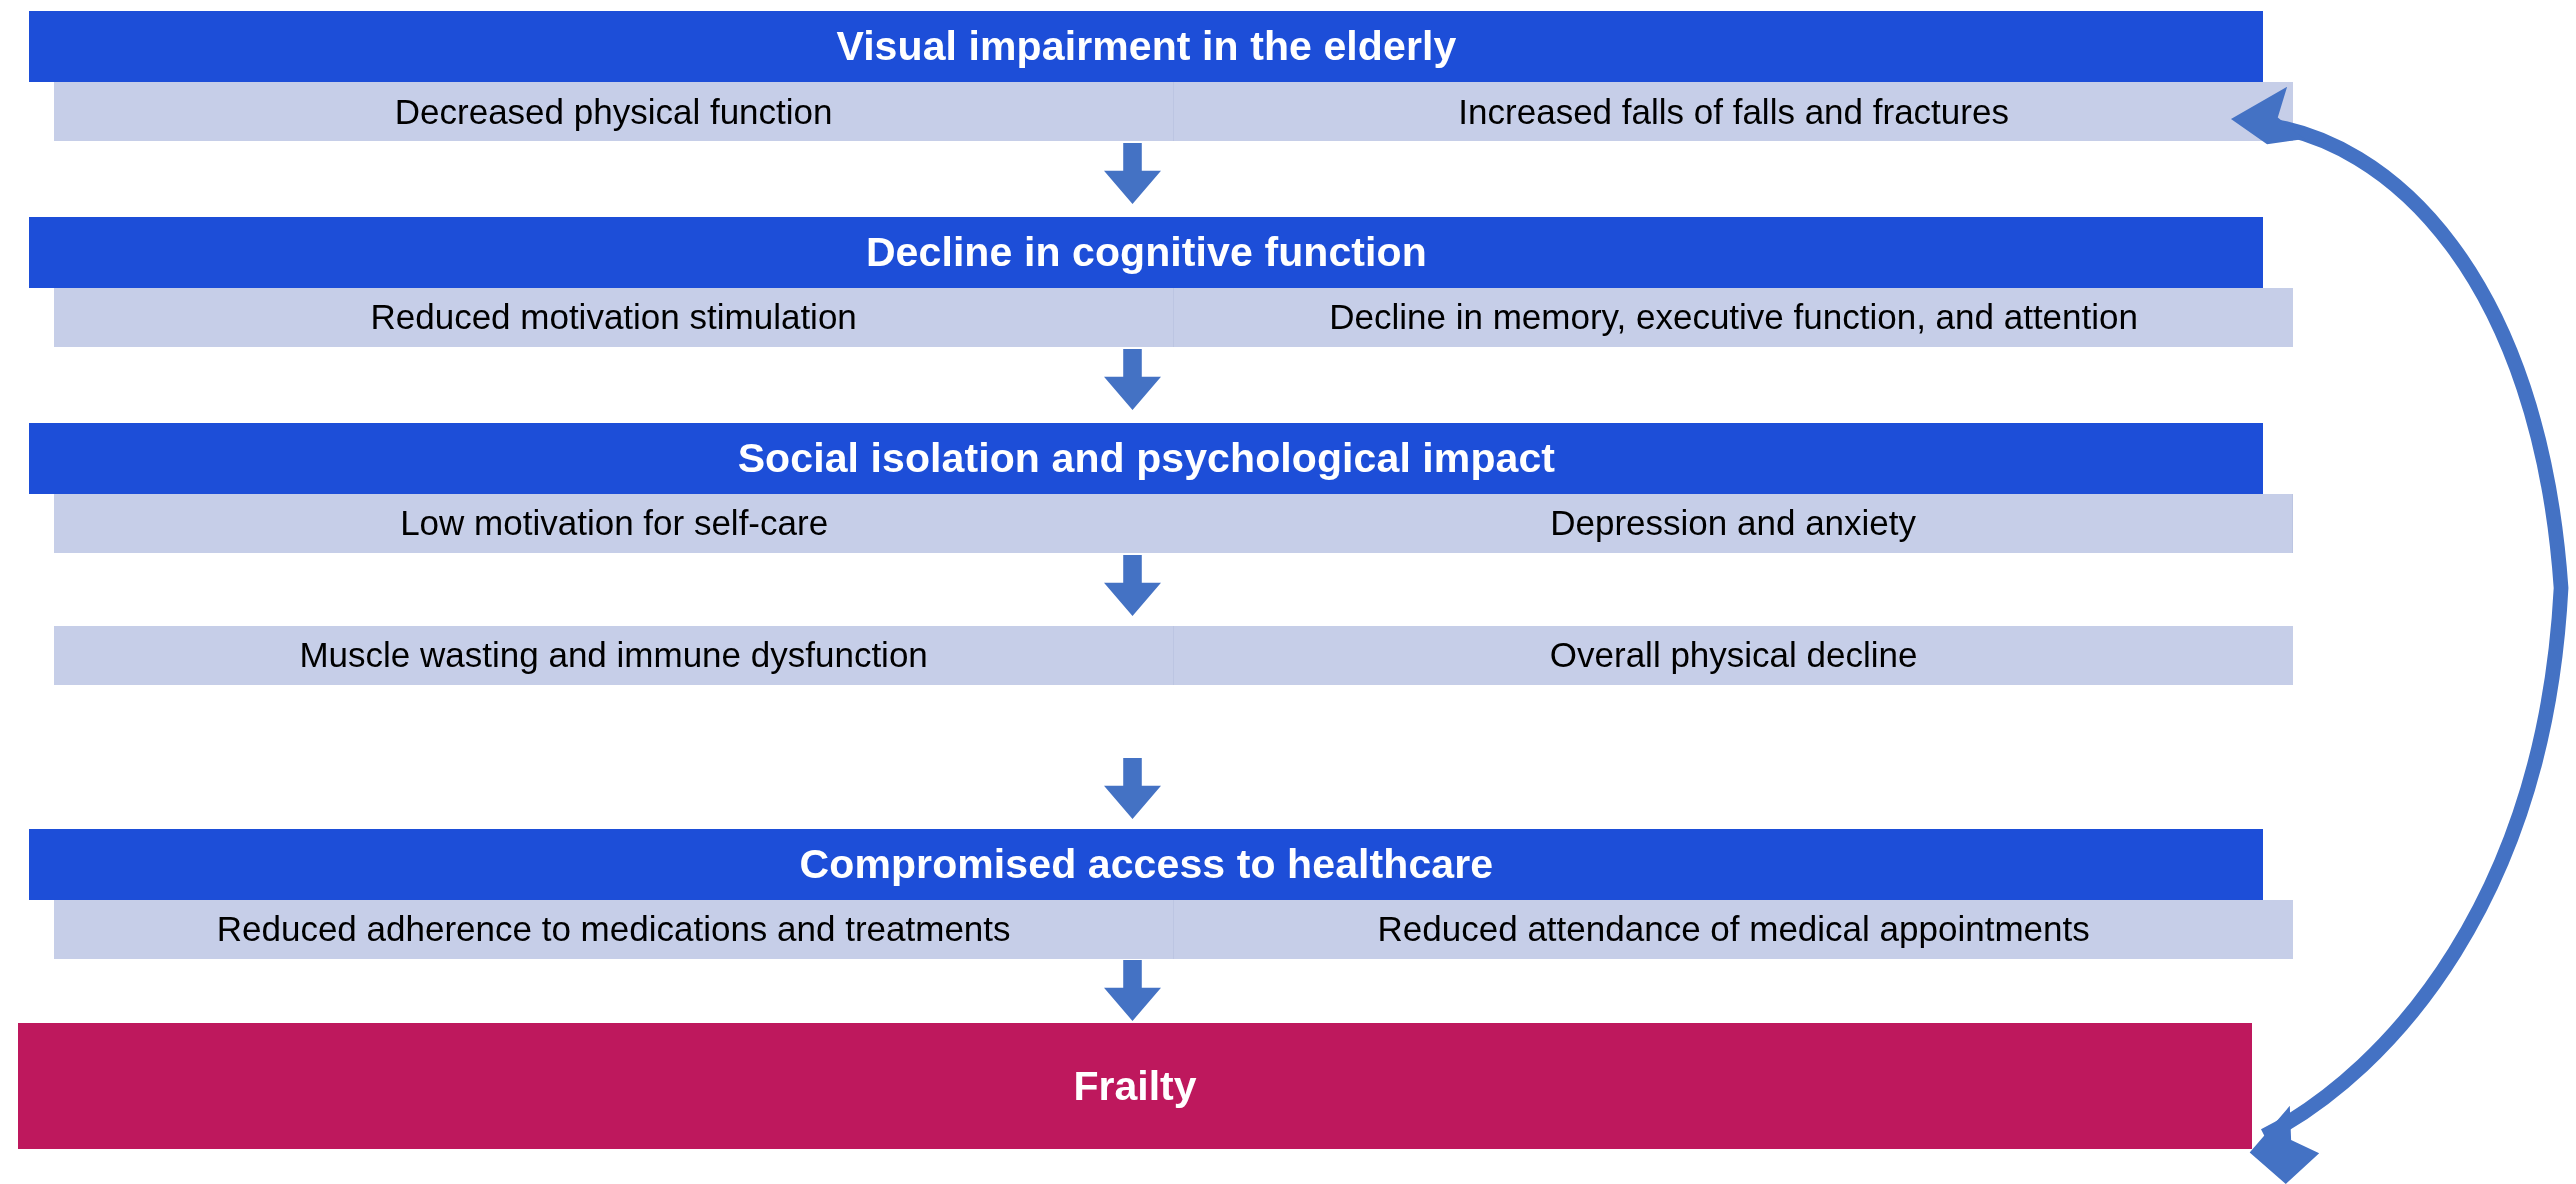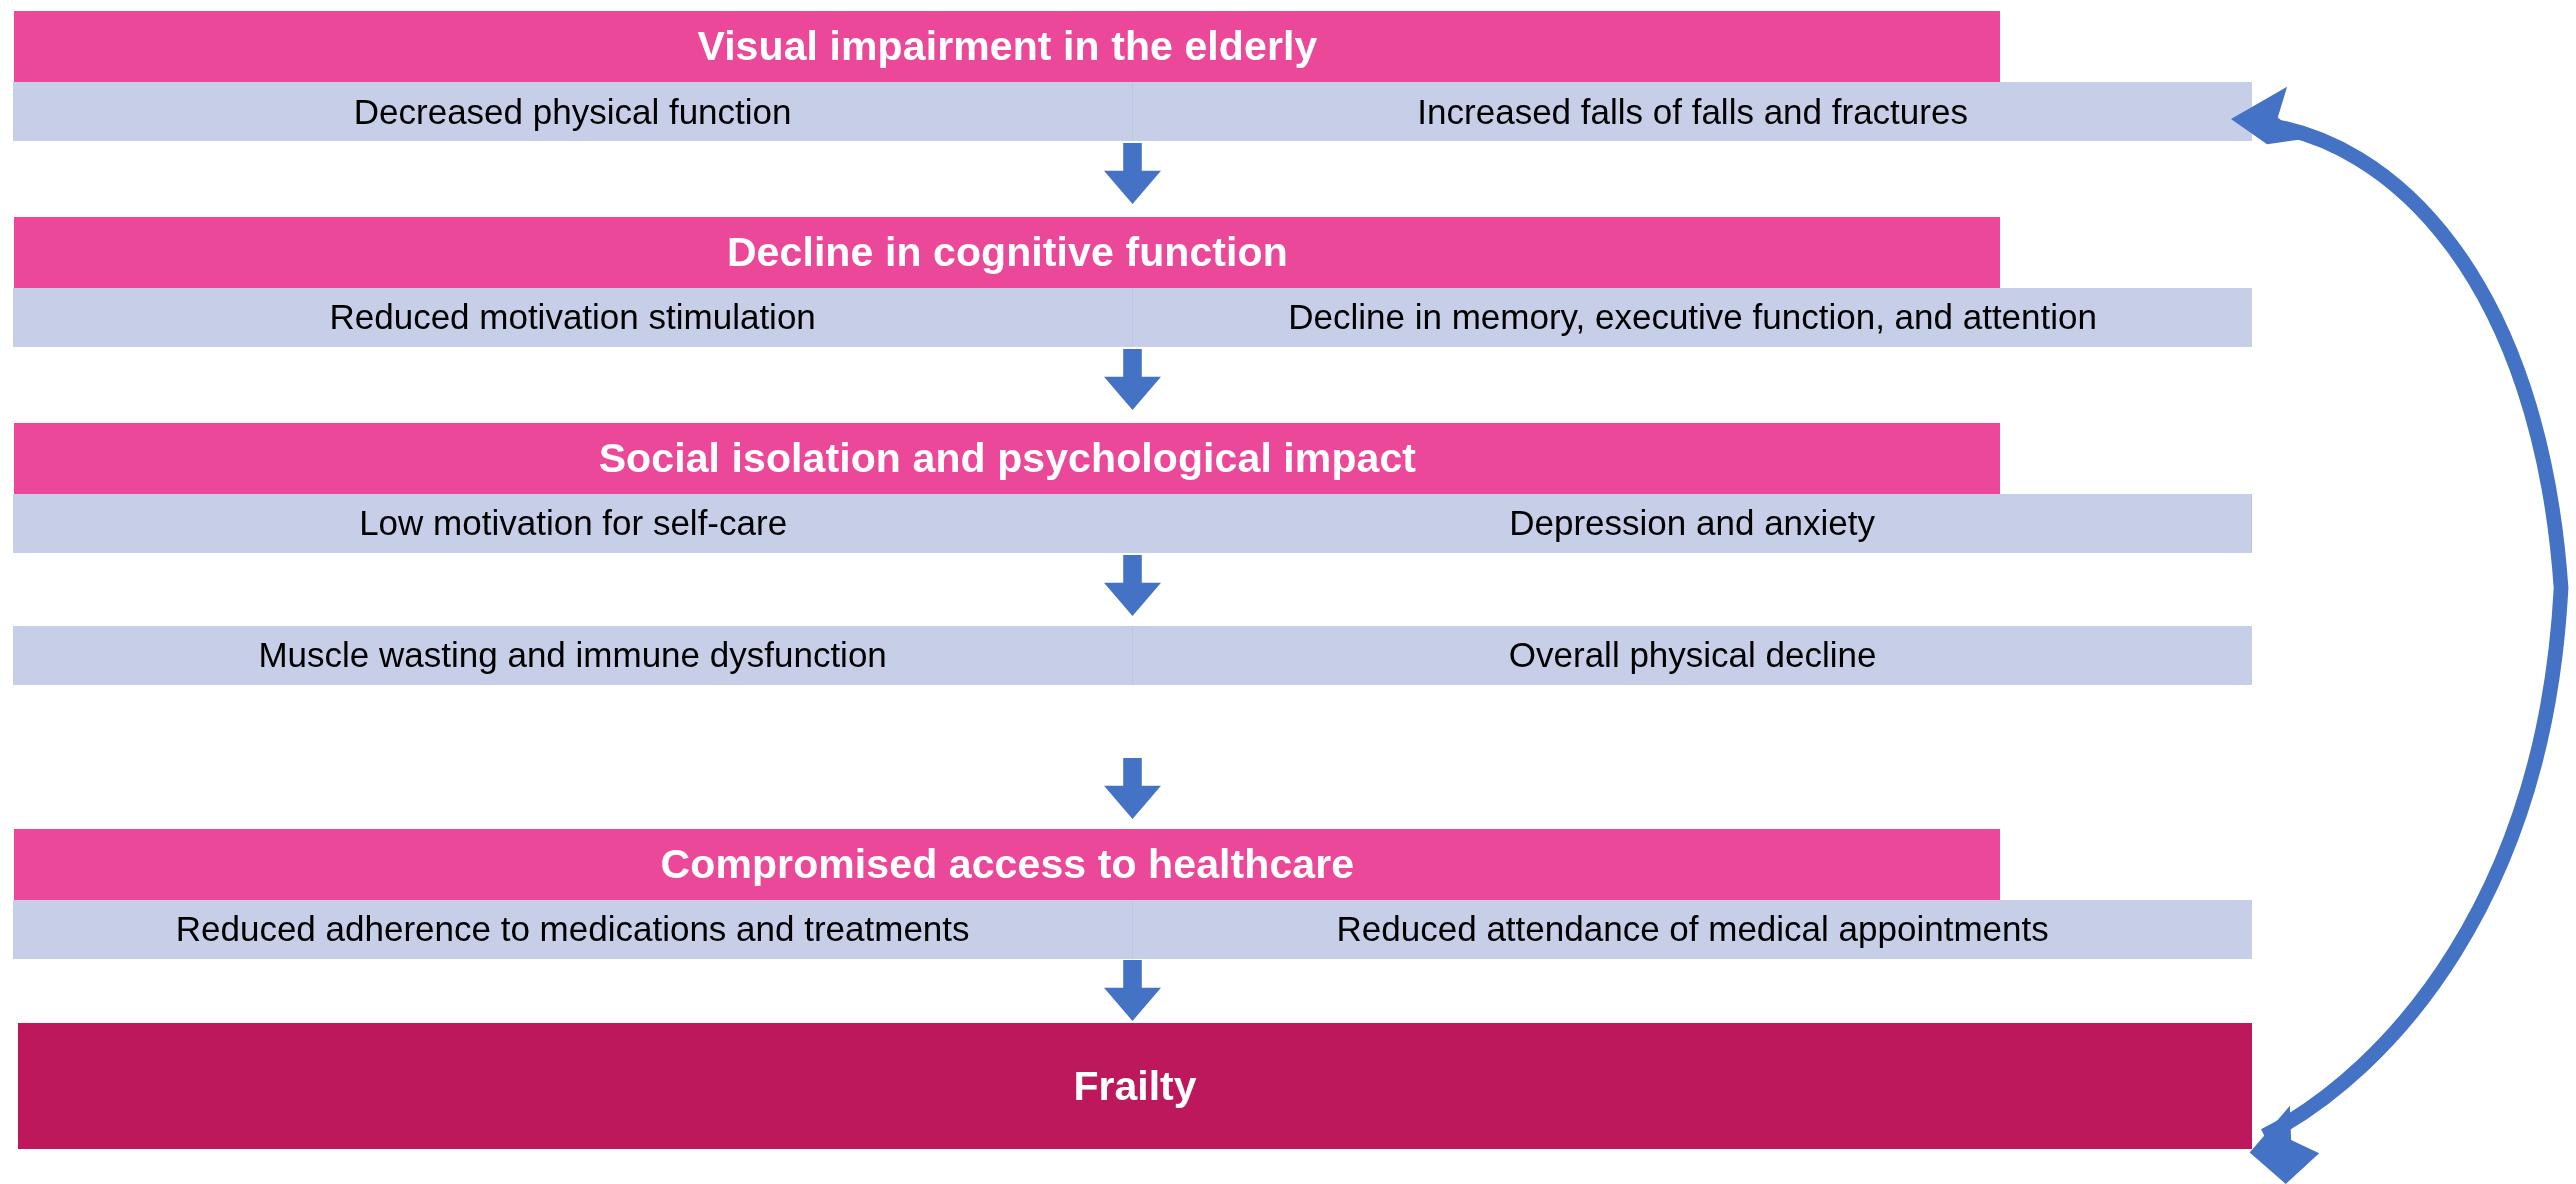--- a/index.html
+++ b/index.html
@@ -23,23 +23,23 @@
 
   
   .stage {
     position: absolute;
     left: 13.4px;
     width: 2239px;
   }
 
   .stage-header {
     position: relative;
-    left: 1px;
-    width: 1986px;
-    background: #ec4899;
+    left: 16px;
+    width: 2234px;
+    background: #1d4ed8;
     color: #ffffff;
     font-weight: bold;
     text-align: center;
     display: flex;
     align-items: center;
     justify-content: center;
     box-sizing: border-box;
     letter-spacing: 0.1px;
   }
 
@@ -59,21 +59,21 @@
     color: #000000;
     font-size: 35px;
     line-height: 1.1;
     box-sizing: border-box;
     position: relative;
   }
   .subcell.left  { border-right: 1.3px solid #bcc5e2; }
 
   
   .h-xl { height: 71px; font-size: 41px; }
-  .sub-h { height: 59px; }
+  .sub-h { height: 59px; margin-left: 41px; }
 
   
   .down-arrow {
     position: absolute;
     width: 57px;
     height: 61px;
   }
   .down-arrow svg { display: block; width: 100%; height: 100%; }
 
   

